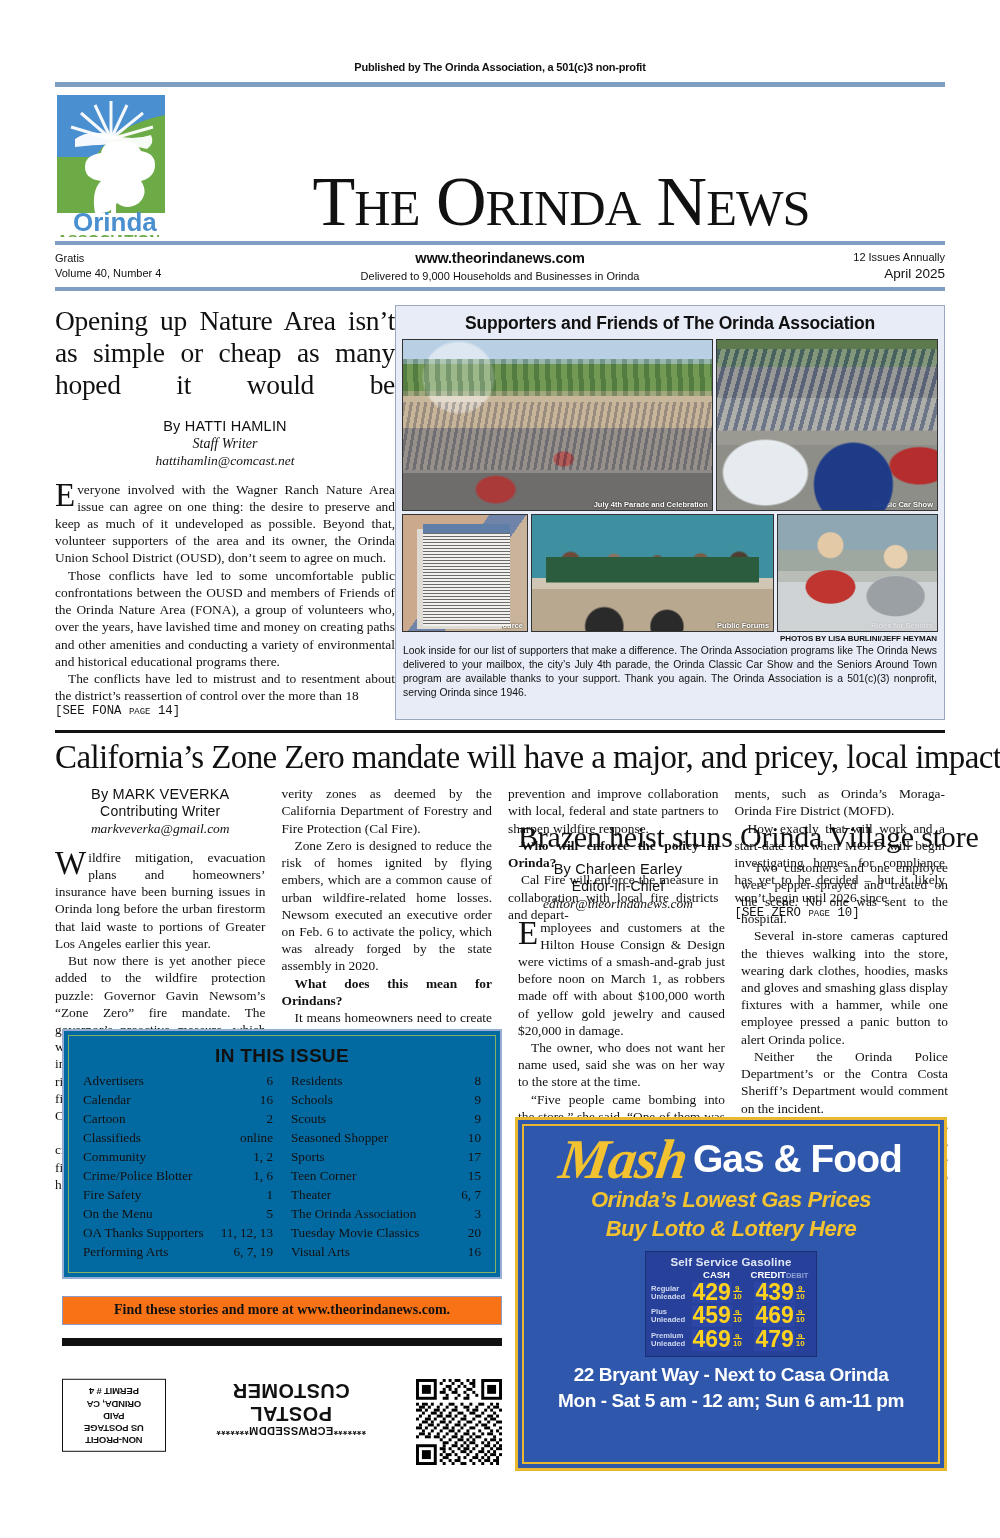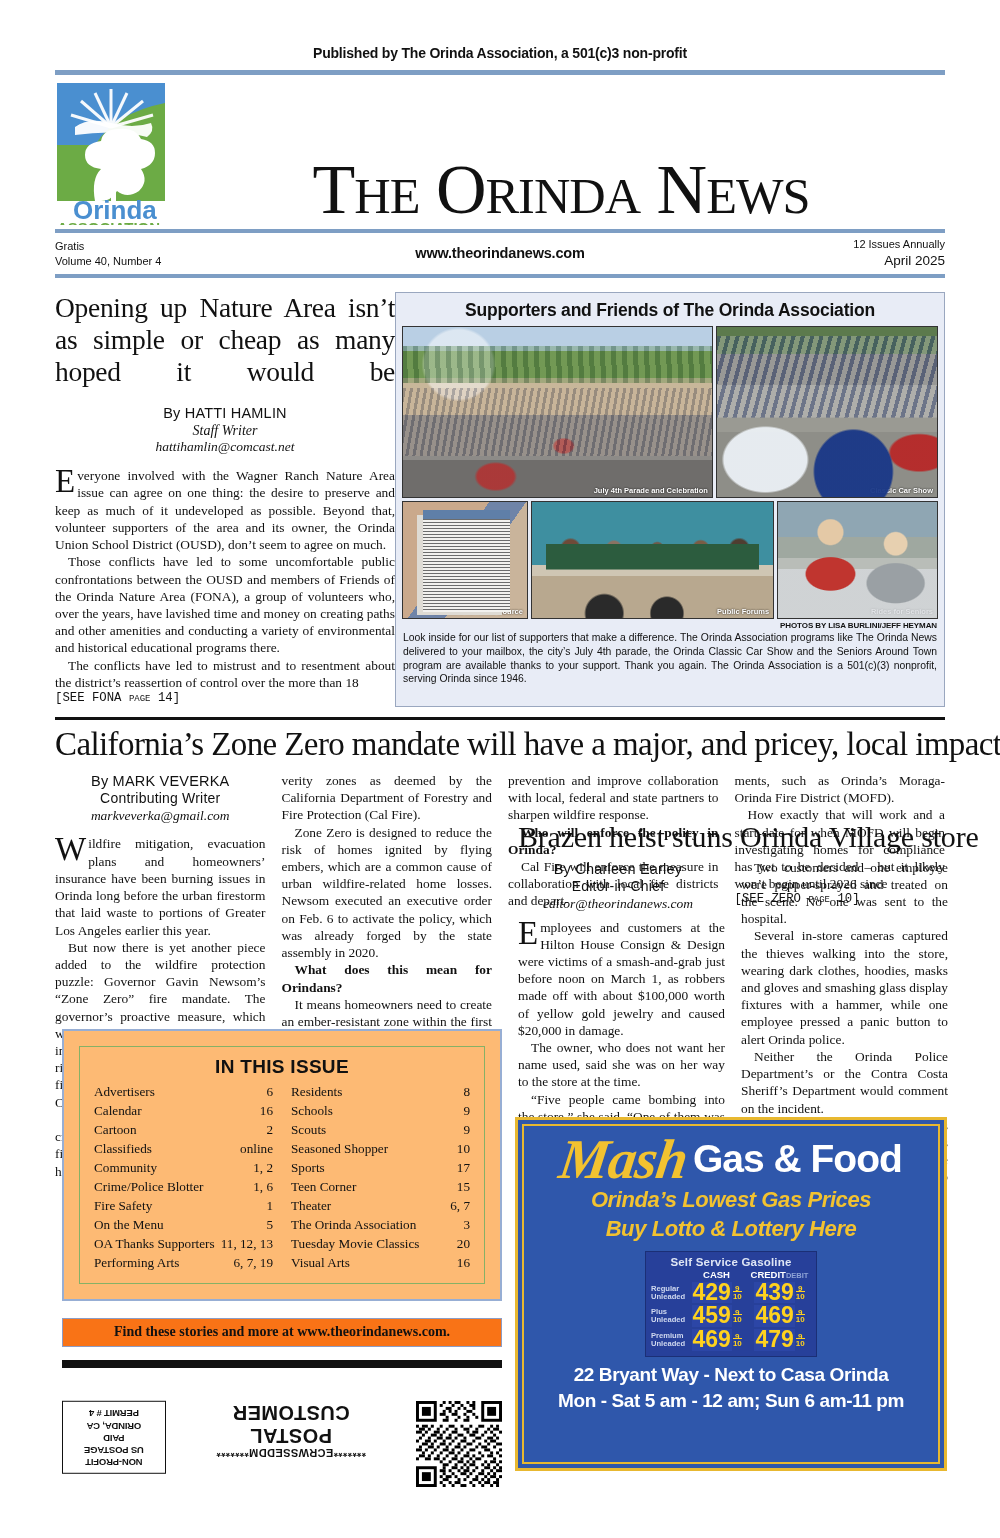--- a/index.html
+++ b/index.html
@@ -10,23 +10,23 @@
     color: #111;
     overflow: hidden;
   }
   .page { position: relative; width: 1000px; height: 1538px; padding: 0 55px; }
 
   
   .publisher-line {
     text-align: center;
     font-family: "Liberation Sans", sans-serif;
     font-weight: bold;
-    font-size: 14px;
+    font-size: 11px;
     letter-spacing: -0.2px;
-    padding-top: 45px;
+    padding-top: 61px;
   }
   .rule-blue-thick { height: 5px; background: #7e9ec4; margin-top: 9px; }
 
   
   .masthead { display: flex; align-items: flex-end; height: 152px; padding-top: 6px; }
   .oa-logo { width: 122px; flex: 0 0 122px; padding-bottom: 2px; }
   .oa-logo svg { display: block; }
   .nameplate {
     flex: 1;
     font-family: "Liberation Serif", serif;
@@ -181,21 +181,21 @@
   .sub-h { font-weight: bold; font-size: 13.4px; text-indent: 0; margin-top: 10px; }
 
   
   .bh-head {
     font-size: 30px; text-align: center; letter-spacing: -.2px;
     padding: 8px 0 6px 0; white-space: nowrap; font-weight: normal;
   }
 
   
   .issue-box {
-    border: 2px solid #97aed4; padding: 15px; margin-top: 10px; background: #fdba74;
+    border: 2px solid #97aed4; padding: 4px; margin-top: 10px; background: #0369a1;
   }
   .issue-inner { border: 1.5px solid #86b166; padding: 9px 14px 11px 14px; }
   .issue-title {
     text-align: center; font-family: "Liberation Sans", sans-serif; font-weight: bold;
     font-size: 19px; letter-spacing: .3px; padding-bottom: 4px;
   }
   .issue-cols { display: flex; gap: 18px; }
   .issue-cols table { width: 100%; border-collapse: collapse; font-size: 13.2px; }
   .issue-cols td { padding: 1.5px 0; }
   .issue-cols td.pg { text-align: right; white-space: nowrap; }
@@ -319,20 +319,21 @@
   </div>
   <div class="masthead-rule-top"></div>
 
   <div class="folio">
     <div class="left">
       <div>Gratis</div>
       <div>Volume 40, Number 4</div>
     </div>
     <div class="mid">
       <div class="site">www.theorindanews.com</div>
+      <div>Delivered to 9,000 Households and Businesses in Orinda</div>
     </div>
     <div class="right">
       <div>12 Issues Annually</div>
       <div class="mo">April 2025</div>
     </div>
   </div>
   <div class="masthead-rule-bot"></div>
 
   <div class="top-area">
 

